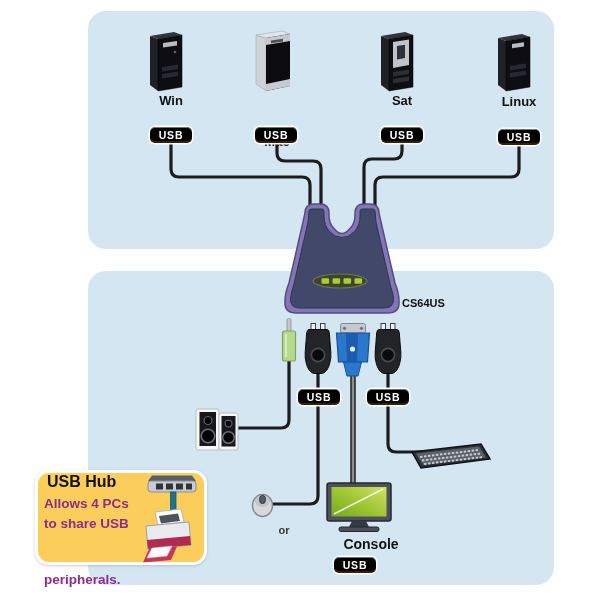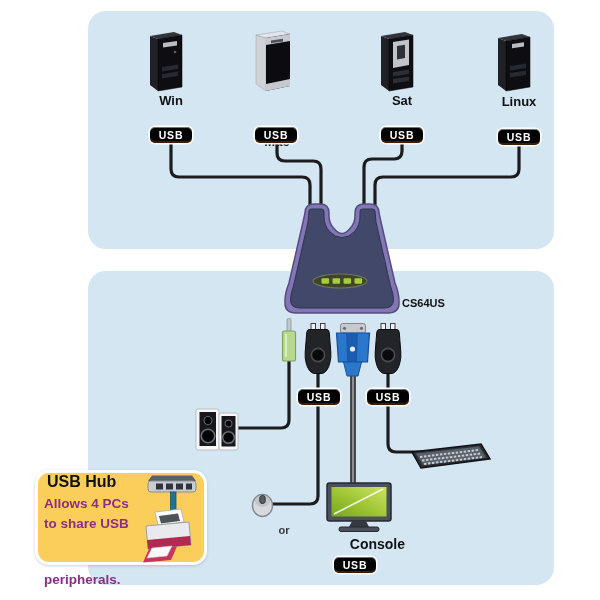--- a/index.html
+++ b/index.html
@@ -179,21 +179,21 @@
       <polygon points="152,548 172,546 167,556 147,558" fill="#fbfbfc" stroke="#c5c9ce" stroke-width="0.6"></polygon>
     </g>
   </svg>
 
   <div class="lbl lbl-computer" style="left:129px;top:93px;width:84px;">Win</div>
   <div class="lbl lbl-computer" style="left:235px;top:93px;width:84px;margin-top:41px;">Mac</div>
   <div class="lbl lbl-computer" style="left:360px;top:93px;width:84px;">Sat</div>
   <div class="lbl lbl-computer" style="left:477px;top:94px;width:84px;">Linux</div>
   <div class="lbl lbl-model" style="left:402px;top:297px;">CS64US</div>
   <div class="lbl lbl-or" style="left:224px;top:524px;width:24px;margin-left:48px;">or</div>
-  <div class="lbl lbl-console" style="left:305px;top:536px;width:100px;text-align:right;">Console</div>
+  <div class="lbl lbl-console" style="left:321px;top:536px;width:100px;">Console</div>
 
   <div class="callout-title">USB Hub</div>
   <div class="callout-line" style="top:496px;">Allows 4 PCs</div>
   <div class="callout-line" style="top:516px;">to share USB</div>
   <div class="callout-line" style="top:560px;margin-top:12px;">peripherals.</div>
 
   <div class="usb-badge" style="left:150px;top:127px;">USB</div>
   <div class="usb-badge" style="left:255px;top:127px;">USB</div>
   <div class="usb-badge" style="left:381px;top:127px;">USB</div>
   <div class="usb-badge" style="left:498px;top:129px;">USB</div>

